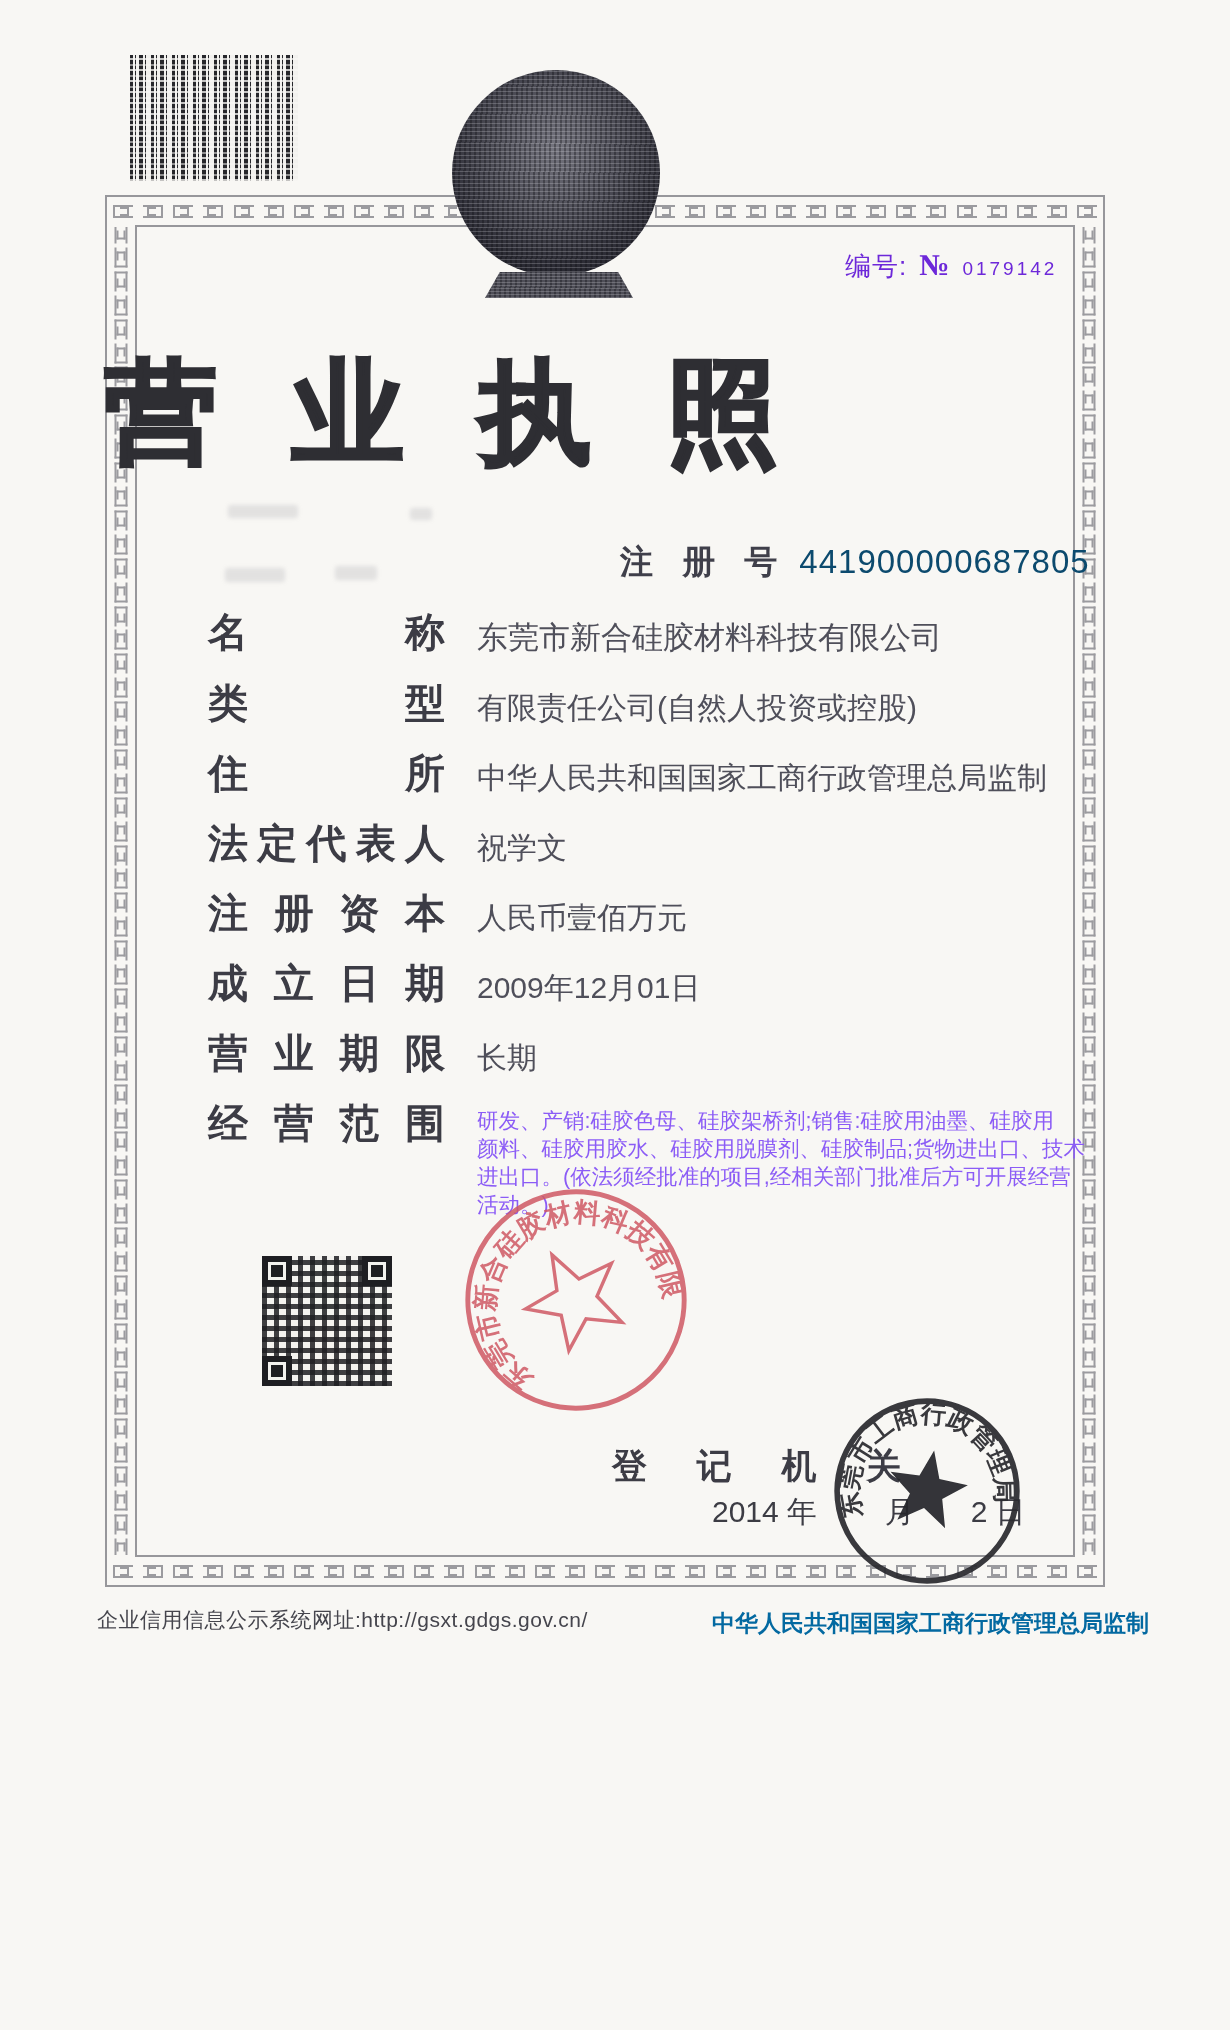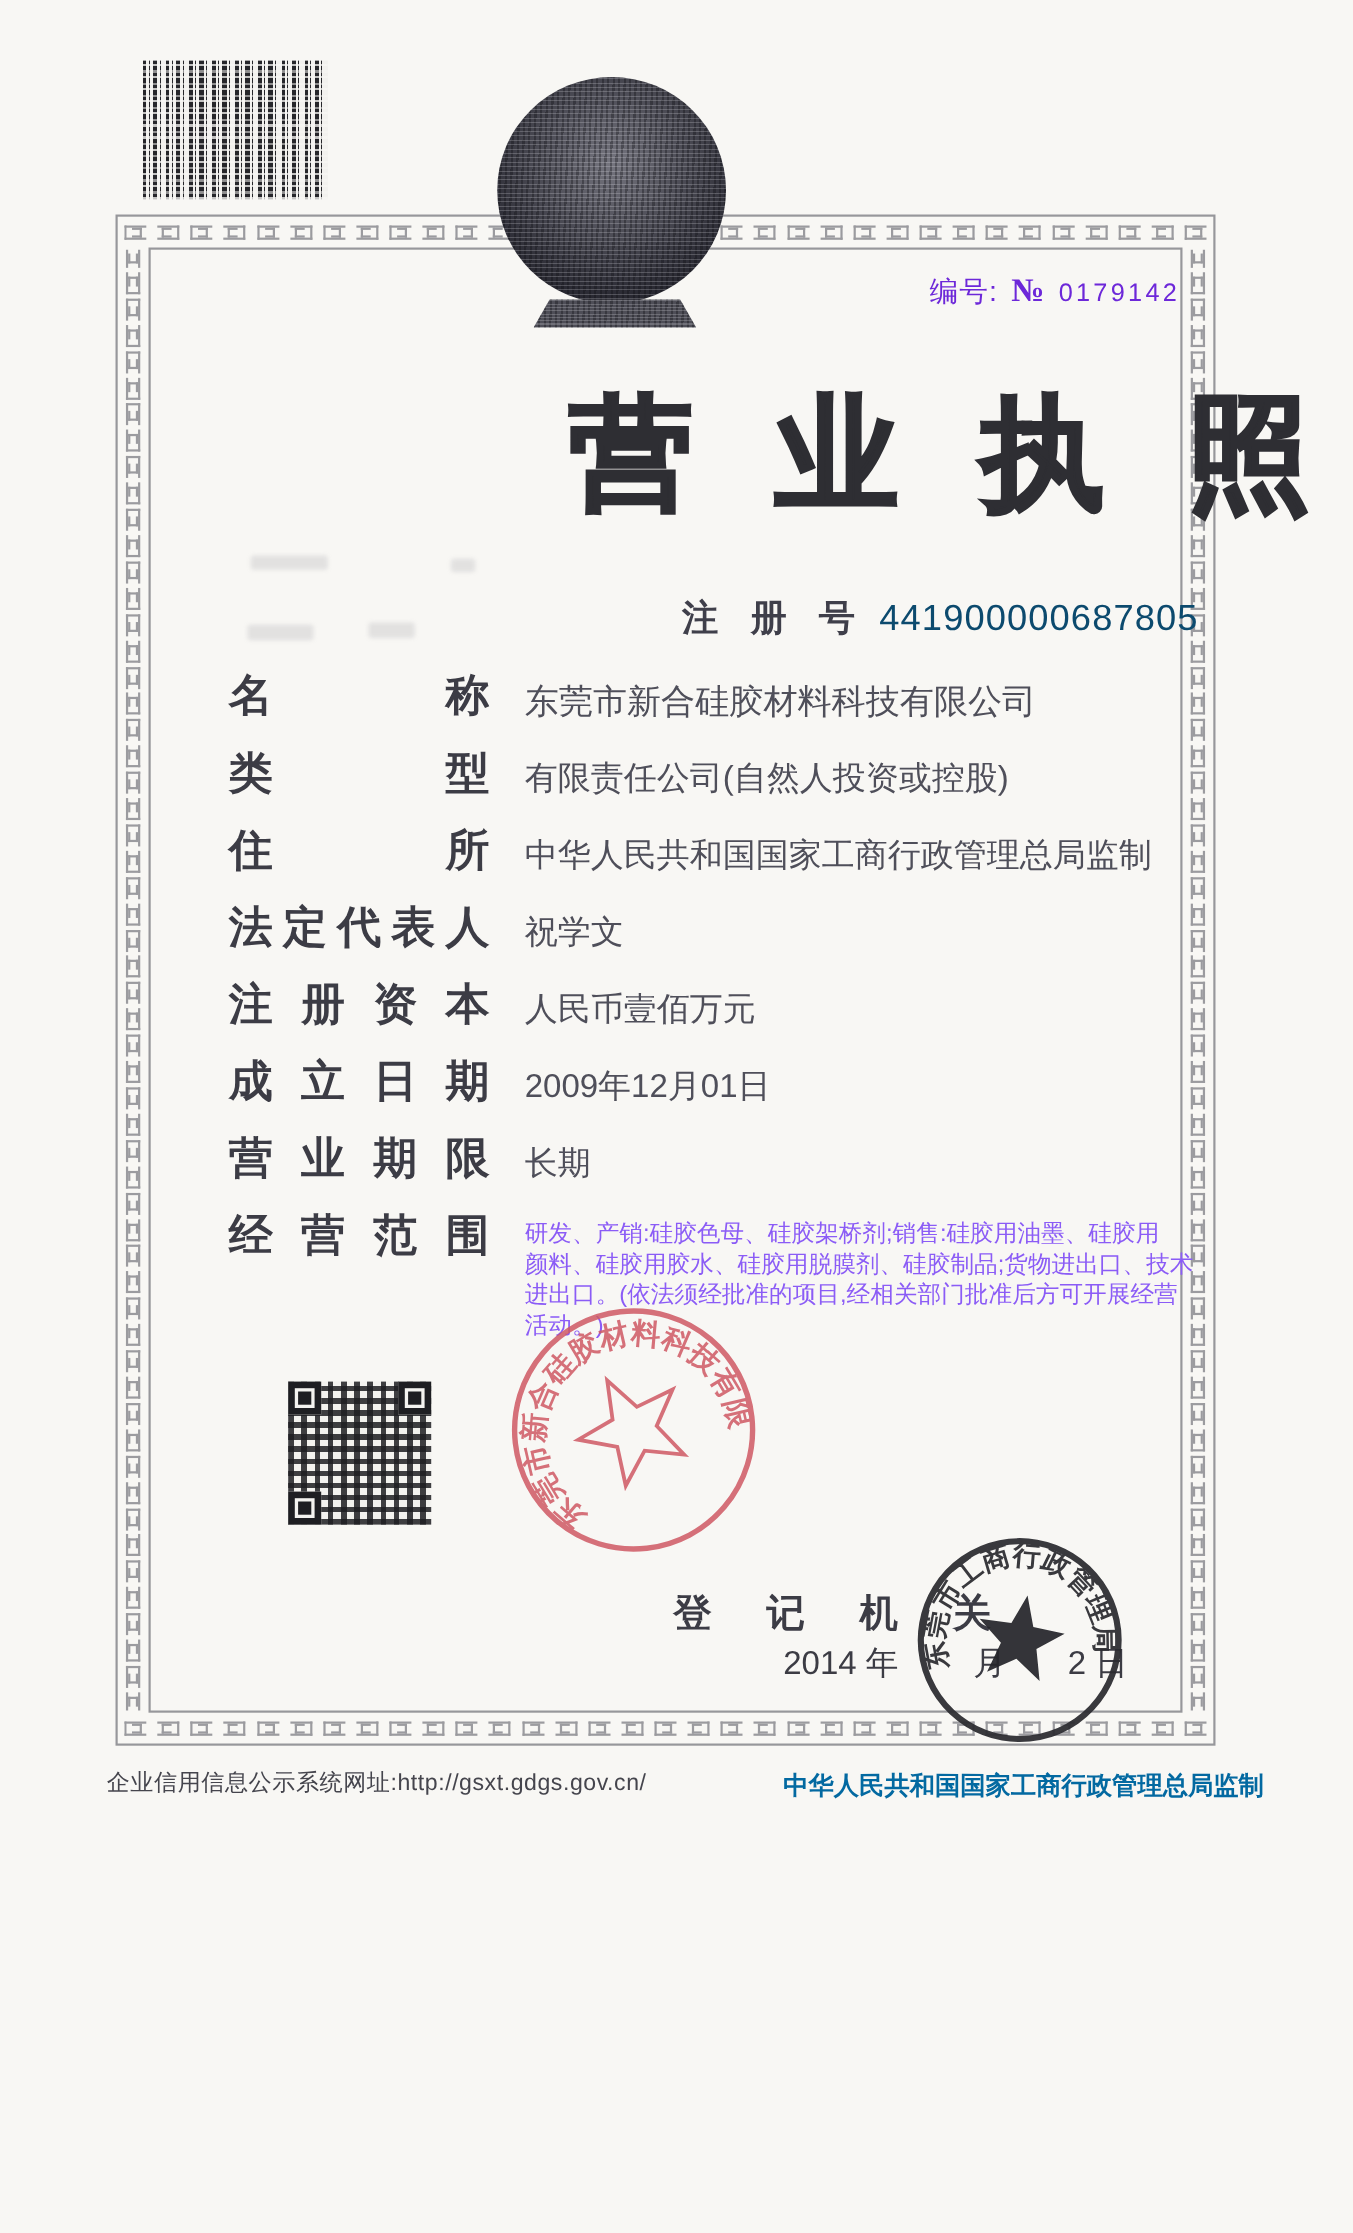--- a/index.html
+++ b/index.html
@@ -56,25 +56,25 @@
   .strip.right{right:3px;}
   .mu{display:block;width:20px;height:13px;border:2px solid #9b9b9f;border-right:none;box-sizing:border-box;flex:none;}
   .mu::after{content:"";display:block;width:9px;height:9px;border:2px solid #9b9b9f;border-left:none;box-sizing:border-box;margin:0 0 0 5px;}
   .strip .mu:nth-child(even){transform:rotate(180deg);}
   .strip.v .mu{transform:rotate(90deg);}
   .strip.v .mu:nth-child(even){transform:rotate(-90deg);}
 
   
   .serial{left:845px;top:248px;font-size:26px;color:#6d28d9;letter-spacing:1px;display:flex;align-items:baseline;gap:12px;}
   .serial .nosign{font-family:"Liberation Serif",serif;font-weight:700;font-size:30px;}
-  .serial .num{font-size:23px;letter-spacing:3px;}
+  .serial .num{font-size:19px;letter-spacing:3px;}
 
   
   .title{
-    left:105px;width:1108px;top:338px;text-align:right;
+    left:105px;width:1108px;top:338px;text-align:left;
     font-size:112px;font-weight:900;color:#2e2e33;
     letter-spacing:22px;-webkit-text-stroke:3px #2e2e33;
     font-family:"Liberation Sans",sans-serif;
   }
 
   
   .regline{left:620px;top:540px;display:flex;align-items:baseline;gap:12px;}
   .regline .reglabel{font-size:33px;letter-spacing:10px;color:#3f3f4a;font-weight:600;}
   .regline .regnum{font-size:33px;color:#0c4a6e;letter-spacing:1px;}
 

